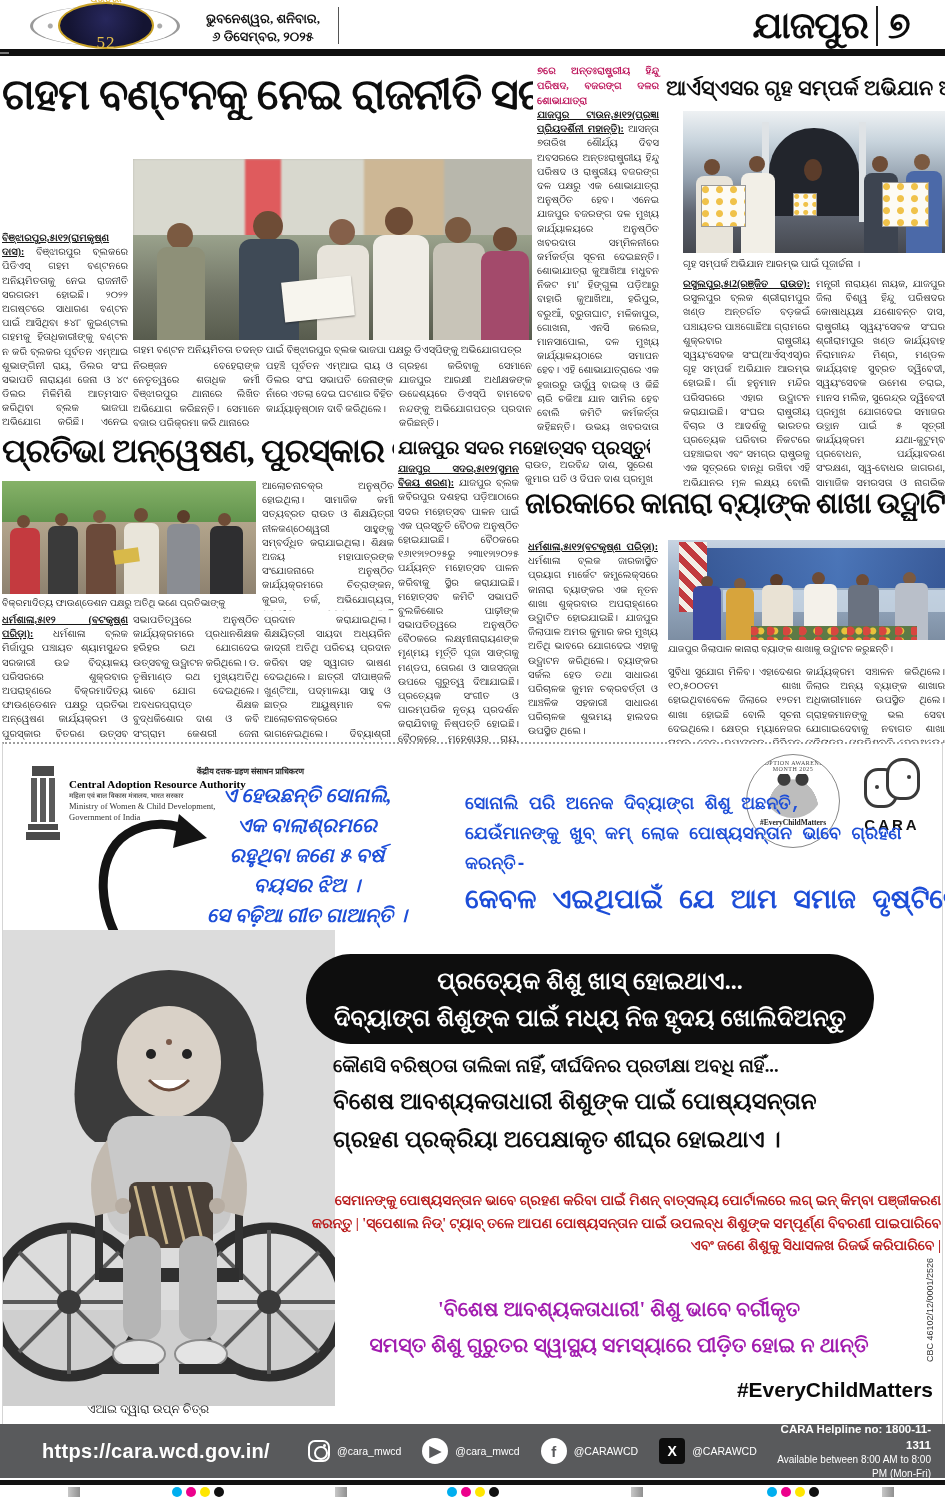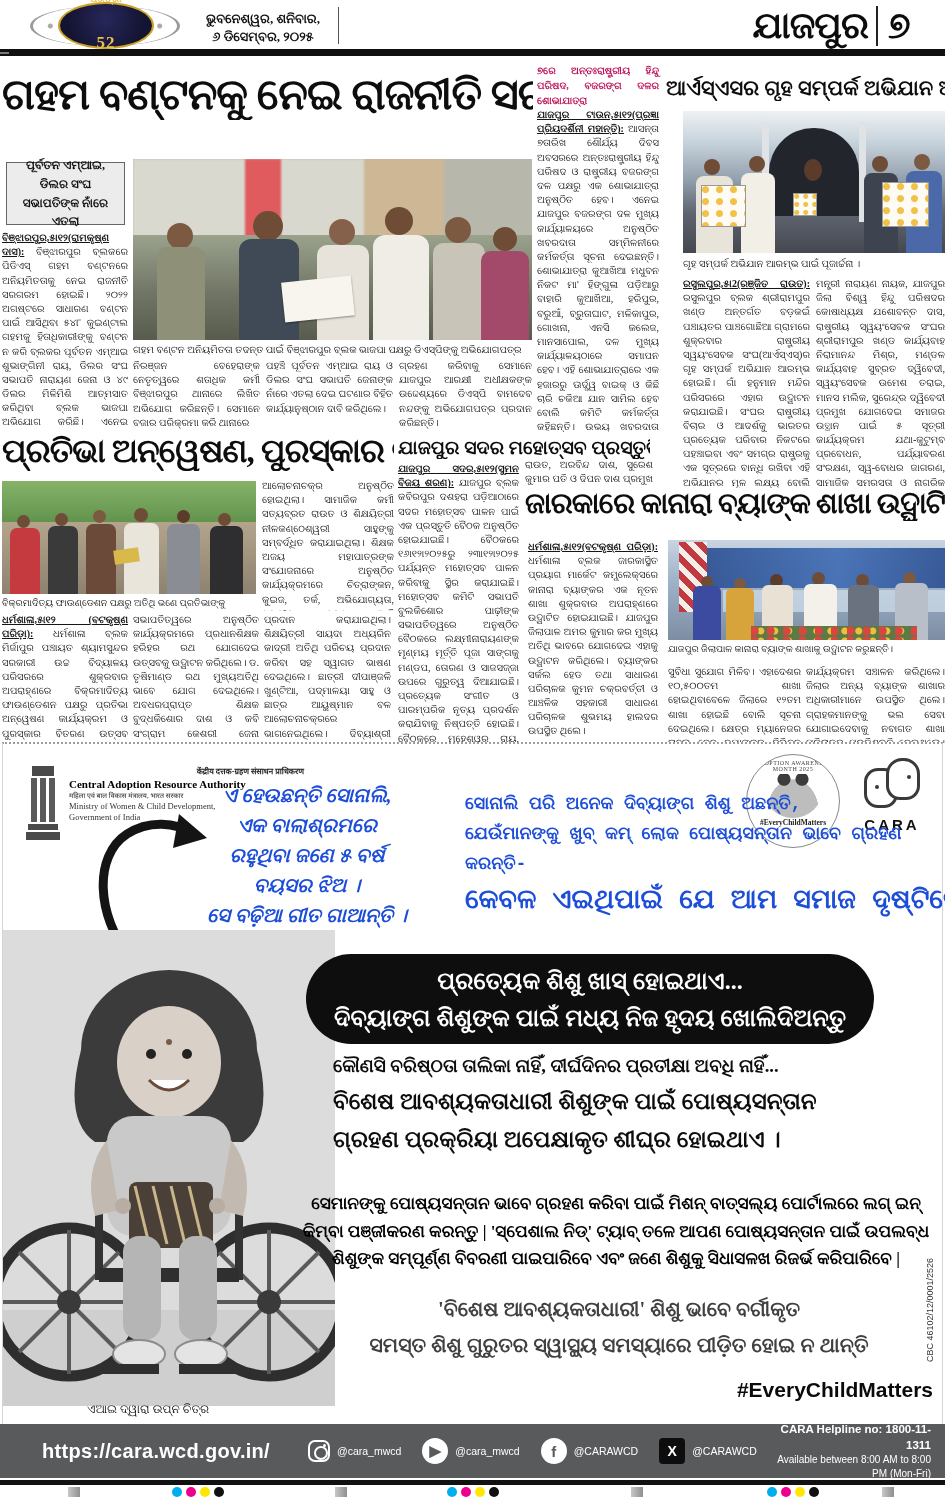--- a/index.html
+++ b/index.html
@@ -14,21 +14,21 @@
       background:
         radial-gradient(circle at 12% 50%, rgba(150,150,150,.8) 0 2px, transparent 3px),
         radial-gradient(circle at 88% 50%, rgba(150,150,150,.8) 0 2px, transparent 3px);
       border-left:3px solid #9a9a9a; border-right:3px solid #9a9a9a; border-radius:50%; }
   .badge-oval { position:absolute; left:28px; top:0; width:96px; height:47px;
       background:radial-gradient(circle at 50% 35%, #27275c, #141432 70%);
       border:2px solid #c9a227; border-radius:50%;
       display:flex; flex-direction:column; align-items:center; justify-content:center;
       color:#e8c14a; text-align:right; line-height:1; }
   .badge-t1 { font-size:10px; font-weight:bold; }
-  .badge-t2 { font-size:17px; font-weight:bold; letter-spacing:1px;margin-top:30px; }
+  .badge-t2 { font-size:17px; font-weight:normal; letter-spacing:1px;margin-top:30px; }
   .badge-t3 { font-size:6px; color:#d9b23a; }
   .hdr-date { position:absolute; left:192px; top:10px; width:142px; text-align:center;
       font-size:13px; font-weight:bold; line-height:1.35; color:#111; }
   .hdr-vline1 { position:absolute; left:338px; top:7px; width:1px; height:37px; background:#555; }
   .hdr-edition { position:absolute; left:700px; top:4px; width:168px; text-align:right;
       font-size:37px; font-weight:bold; color:#0c0c0c; letter-spacing:-1px; }
   .hdr-vline2 { position:absolute; left:876px; top:6px; width:2px; height:40px; background:#222; }
   .hdr-page { position:absolute; left:888px; top:4px; font-size:37px; font-weight:bold; color:#0c0c0c; }
   .hdr-bar { position:absolute; left:0; top:49px; width:945px; height:7px; background:#101010; }
   .reg-tick { position:absolute; left:0; top:52px; width:9px; height:2px; background:#777; }
@@ -87,24 +87,24 @@
   .ad-i1 { font-size:17.5px; font-weight:bold; line-height:1.7; }
   .ad-i2 { font-size:27px; font-weight:bold; line-height:1.7; }
   .girl { position:absolute; left:0; top:186px; width:332px; height:476px; }
   .banner { position:absolute; left:303px; top:210px; width:568px; height:90px;
             background:#0e0e0e; border-radius:46px; color:#fff; text-align:center;
             font-weight:bold; font-size:24px; line-height:1.55; padding-top:9px; }
   .fast { position:absolute; left:330px; top:312px; width:606px; color:#0d0d0d; }
   .fast-l1 { font-size:18.5px; font-weight:bold; }
   .fast-l2 { font-size:23px; font-weight:bold; margin-top:12px; }
   .fast-l3 { font-size:23px; font-weight:bold; margin-top:12px; }
-  .portal { position:absolute; left:288px; top:446px; width:650px; text-align:center;
-            font-size:17px; font-weight:bold; line-height:1.62; color:#000000; }
+  .portal { position:absolute; left:288px; top:446px; width:650px; text-align:right;
+            font-size:14px; font-weight:bold; line-height:1.62; color:#b91c1c; }
   .classified { position:absolute; left:318px; top:548px; width:596px; text-align:center;
-            font-size:20.5px; font-weight:bold; line-height:1.75; color:#404040; }
+            font-size:20.5px; font-weight:bold; line-height:1.75; color:#a21caf; }
   .cbc { position:absolute; left:922px; top:618px; transform:rotate(-90deg);
          transform-origin:0 0; font-size:9px; color:#333; white-space:nowrap;
          font-family:"Liberation Sans",sans-serif; }
   .hashtag { position:absolute; left:640px; top:634px; width:290px; text-align:right;
              font-size:21px; font-weight:bold; color:#0b0b0b;
              font-family:"Liberation Sans",sans-serif; }
   .girl-cap { position:absolute; left:84px; top:658px; width:230px; font-size:12px; color:#111; }
 
   
   .fbar { position:absolute; left:0; top:1424px; width:945px; height:54px; background:#595a5c;
@@ -150,21 +150,20 @@
     <div>୬ ଡିସେମ୍ବର, ୨୦୨୫</div>
   </div>
   <div class="hdr-vline1"></div>
   <div class="hdr-edition">ଯାଜପୁର</div>
   <div class="hdr-vline2"></div>
   <div class="hdr-page">୭</div>
   <div class="hdr-bar"></div>
   <div class="reg-tick"></div>
 
   <div class="hl" style="left:2px;top:70px;width:531px;font-size:43px;letter-spacing:-1px;">ଗହମ ବଣ୍ଟନକୁ ନେଇ ରାଜନୀତି ସରଗରମ</div>
-  <div class="subbox" style="left:6px;top:162px;width:119px;height:63px;">ପୂର୍ବତନ ଏମ୍ଆଇ, ଡିଲର ସଂଘ ସଭାପତିଙ୍କ ନାଁରେ ଏତଲା</div>
   <div class="col" style="left:2px;top:231px;width:126px;height:200px;">
     <span class="dl">ବିଞ୍ଝାରପୁର,୫ା୧୨(ରାମକୃଷ୍ଣ ଦାସ):</span>
     <span>ବିଞ୍ଝାରପୁର ବ୍ଲକରେ ପିଡିଏସ୍ ଗହମ ବଣ୍ଟନରେ ଅନିୟମିତତାକୁ ନେଇ ରାଜନୀତି ସରଗରମ ହୋଇଛି। ୨୦୨୨ ଅଗଷ୍ଟରେ ସାଧାରଣ ବଣ୍ଟନ ପାଇଁ ଆସିଥିବା ୫୪୮ କୁଇଣ୍ଟାଲ ଗହମକୁ ହିତାଧିକାରୀଙ୍କୁ ବଣ୍ଟନ ନ କରି ବ୍ଲକର ପୂର୍ବତନ ଏମ୍ଆଇ ଶୁଭାଙ୍ଗିନୀ ରାୟ, ଡିଲର ସଂଘ ସଭାପତି ନାରାୟଣ ଜେନା ଓ ୪୯ ଡିଲର ମିଳିମିଶି ଆତ୍ମସାତ କରିଥିବା ବ୍ଲକ ଭାଜପା ଅଭିଯୋଗ କରିଛି। ଏନେଇ ଶୁକ୍ରବାର ପୂର୍ବାହ୍ନରେ ଭାଜପା ବ୍ଲକ ସଂଯୋଜକ</span>
   </div>
   <div class="ph" style="left:133px;top:159px;width:399px;height:181px;">
     <div class="rect" style="left:0;top:0;width:100%;height:45%;background:linear-gradient(90deg,#d9d9cf 0 28%,#df5b5d 28% 37%,#d8d8ce 37% 58%,#cdb795 58% 78%,#b8b7ac 78% 100%);filter:blur(1px);"></div>
     <div class="rect" style="left:0;top:40%;width:100%;height:60%;background:linear-gradient(180deg,#9aa28c,#73776а 60%,#5d604f);"></div>
     <div class="rect" style="left:0;top:42%;width:100%;height:58%;background:linear-gradient(180deg,#9aa28c,#717566 55%,#585c4e);"></div>
     <div class="blob" style="left:34px;top:64px;width:26px;height:26px;background:#7b5a41;"></div>
     <div class="rect" style="left:24px;top:88px;width:48px;height:93px;background:#8e9078;border-radius:10px 10px 0 0;"></div>

